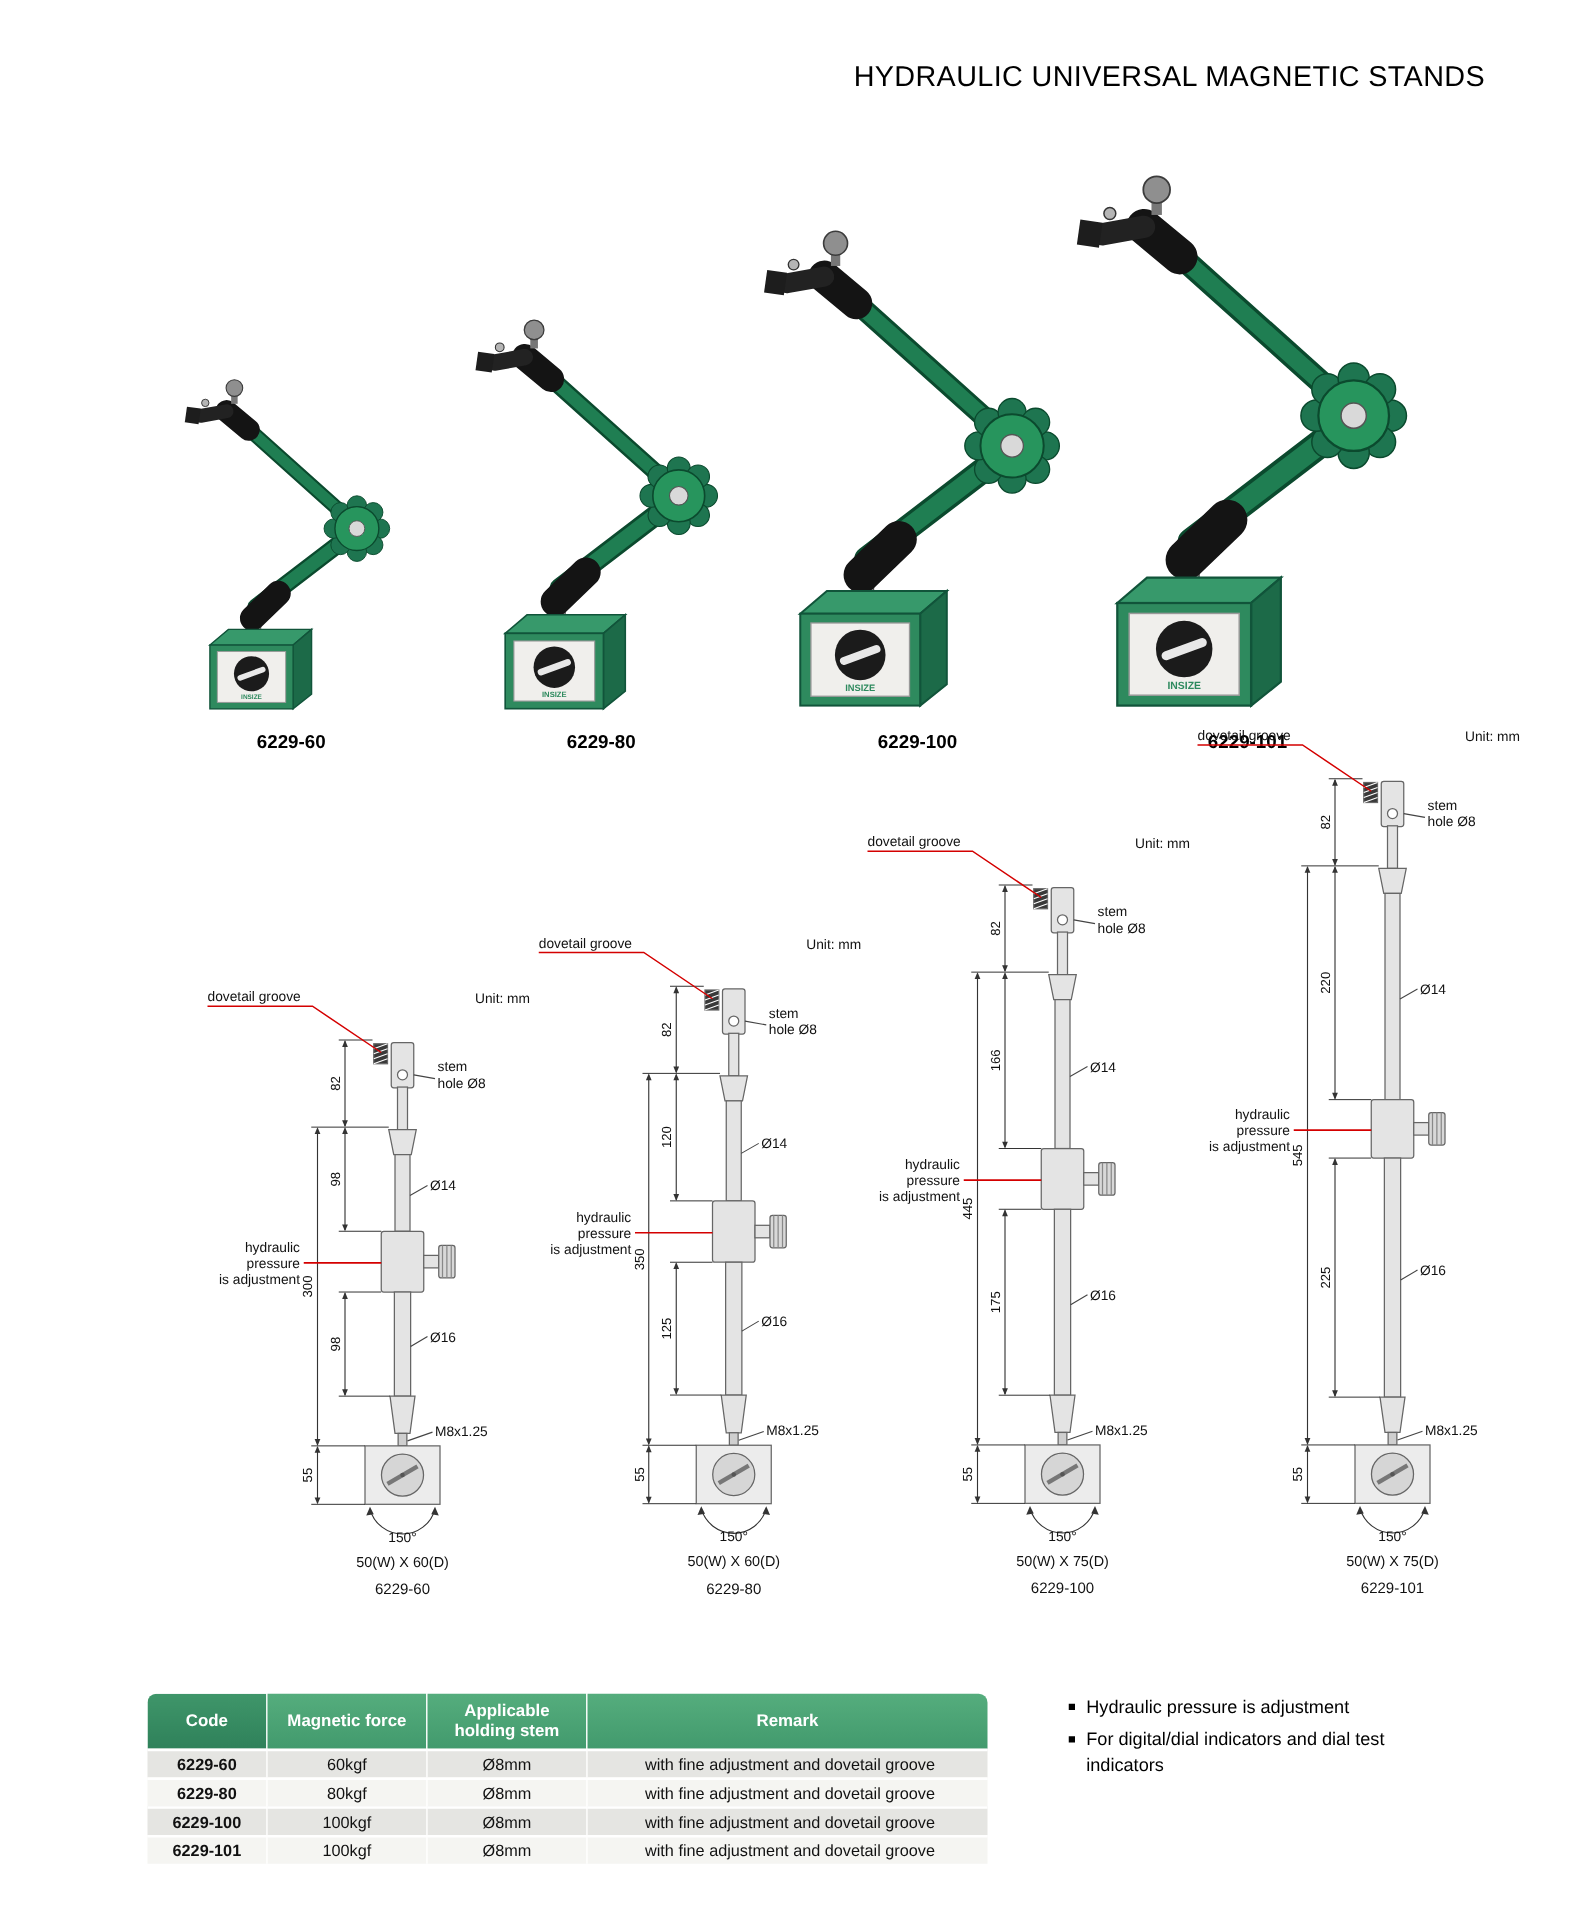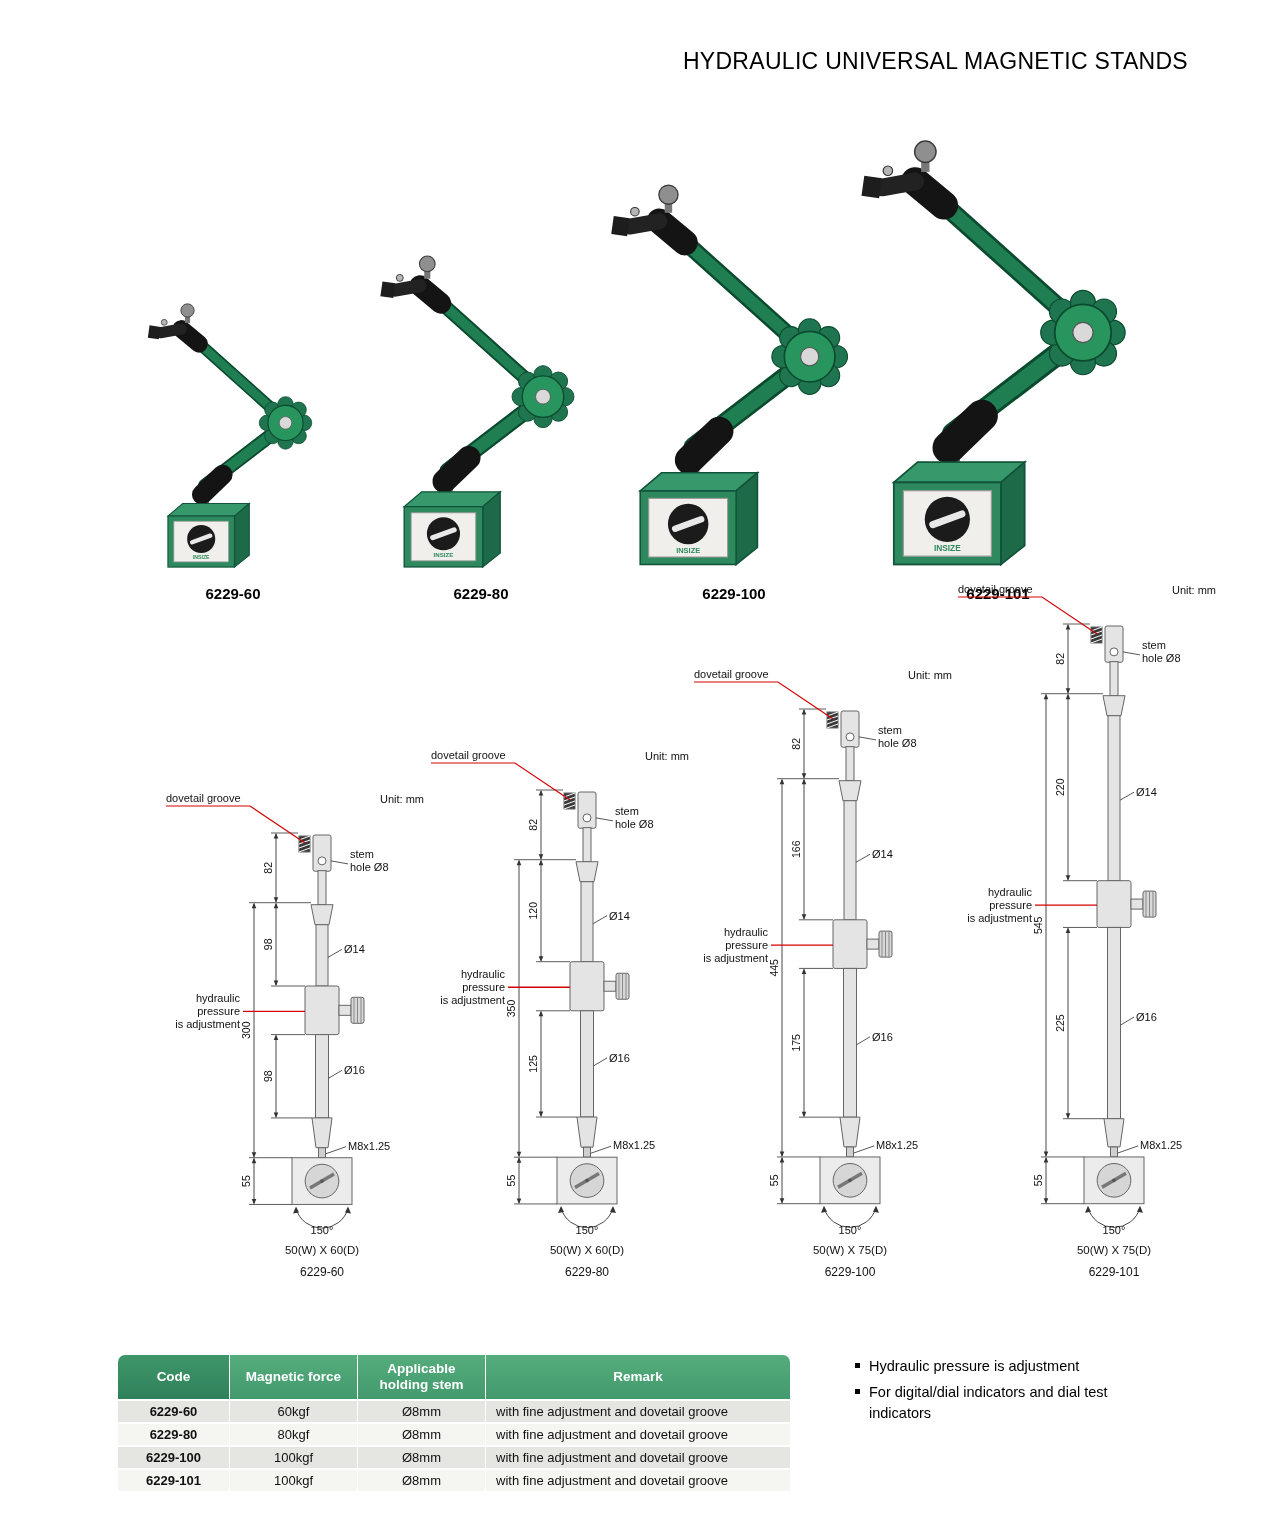--- a/index.html
+++ b/index.html
@@ -8,30 +8,30 @@
   .page{position:relative;width:1276px;height:1535px;background:#fff;overflow:hidden}
   .page-title{position:absolute;top:48px;right:88px;font-size:23px;font-weight:normal;letter-spacing:.3px;color:#000}
   .product{position:absolute}
   .product-caption{position:absolute;top:585px;width:200px;text-align:center;font-weight:bold;font-size:15px;color:#000}
   .diagram{position:absolute;bottom:243px;width:270px}
   svg text{font-family:"Liberation Sans",sans-serif}
   .spec-table{position:absolute;left:118px;top:1355px;width:672px}
   .spec-table table{border-collapse:separate;border-spacing:0;width:100%}
   .spec-table thead th{background:linear-gradient(#55ad7d,#429a6d);color:#fff;font-size:13.5px;font-weight:bold;
     padding:6px 6px;border-right:1px solid #fff;white-space:pre-line;vertical-align:middle;line-height:1.2;text-align:center}
-  .spec-table thead th.th-code{background:linear-gradient(#3f966a,#2f815a);border-top-left-radius:7px;width:112px}
+  .spec-table thead th.th-code{background:linear-gradient(#3f966a,#2f815a);border-top-left-radius:7px;width:96px}
   .spec-table thead th.th-force{width:128px}
   .spec-table thead th.th-stem{width:128px}
   .spec-table thead th.th-remark{border-right:none;border-top-right-radius:7px}
   .spec-table tbody td{font-size:13px;text-align:center;padding:3px 6px;border-right:1px solid #fff;border-top:2px solid #fff;color:#111}
   .spec-table tbody td:last-child{border-right:none}
   .spec-table tbody tr:nth-child(odd){background:#e5e5e2}
   .spec-table tbody tr:nth-child(even){background:#f5f5f2}
   .spec-table tbody td.code{font-weight:bold}
-  .spec-table tbody td.remark{text-align:left;padding-left:10px}
+  .spec-table tbody td.remark{text-align:center;padding-left:10px}
   .notes{position:absolute;left:855px;top:1356px;width:300px;font-size:14.5px;line-height:1.45;color:#000}
   .note-item{display:flex;gap:9px;margin-bottom:5px}
   .bullet{width:5px;height:5px;background:#000;margin-top:7px;flex:none}
 </style>
 </head>
 <body>
 
 <div class="page">
 
   <div class="page-title">HYDRAULIC UNIVERSAL MAGNETIC STANDS</div>

